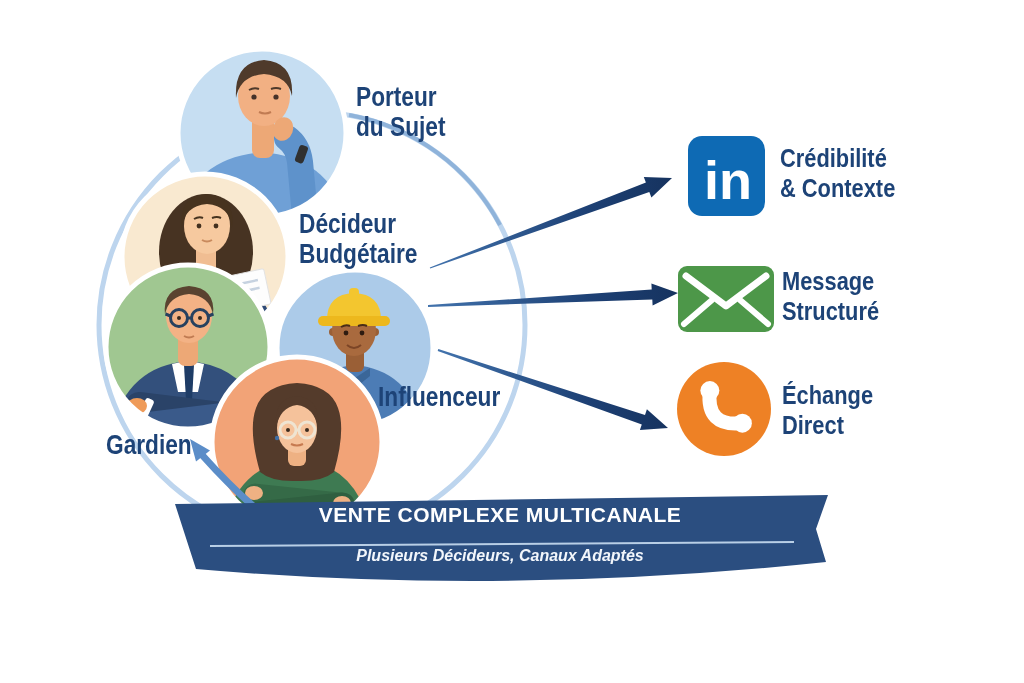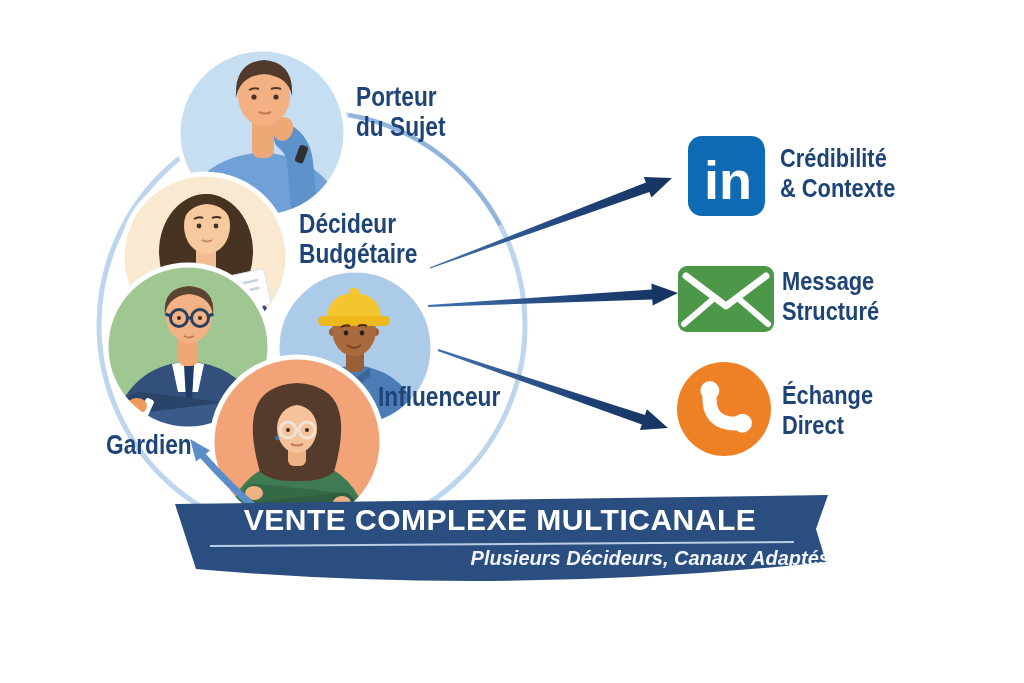--- a/index.html
+++ b/index.html
@@ -8,25 +8,25 @@
     font-family:"Liberation Sans", sans-serif;
   }
   .stage svg{position:absolute;left:0;top:0;}
   .label{
     position:absolute;font-weight:700;font-size:27px;line-height:30px;color:#1d4377;
     transform:scaleX(0.84);transform-origin:left top;white-space:nowrap;
   }
   .label.small{font-size:26px;line-height:30px;}
   .banner-title{
     position:absolute;left:170px;top:503px;width:660px;text-align:center;
-    color:#ffffff;font-size:30px;font-weight:800;letter-spacing:0.5px;white-space:nowrap;
+    color:#ffffff;font-size:21px;font-weight:800;letter-spacing:0.5px;white-space:nowrap;
   }
   .banner-subtitle{
-    position:absolute;left:170px;top:547px;width:660px;text-align:right;
-    color:#f2f6fb;font-size:20px;font-style:italic;font-weight:700;white-space:nowrap;
+    position:absolute;left:170px;top:547px;width:660px;text-align:center;
+    color:#f2f6fb;font-size:16px;font-style:italic;font-weight:700;white-space:nowrap;
   }
 </style>
 </head>
 <body>
 
 <div class="stage">
 
   <svg width="1024" height="683" viewBox="0 0 1024 683">
     <defs>
       <linearGradient id="arrGrad" x1="0" y1="0" x2="1" y2="0">

